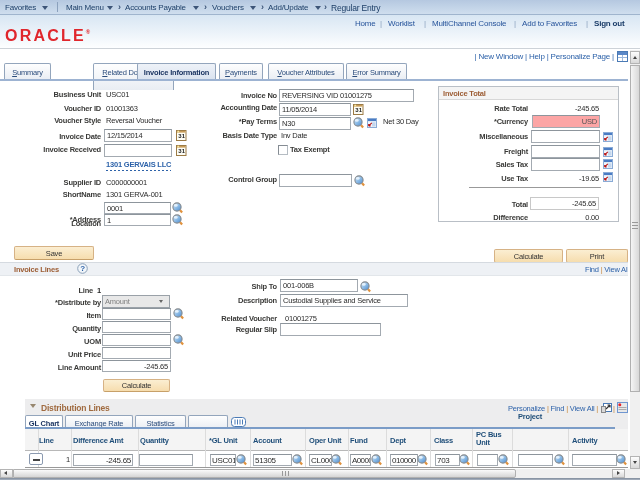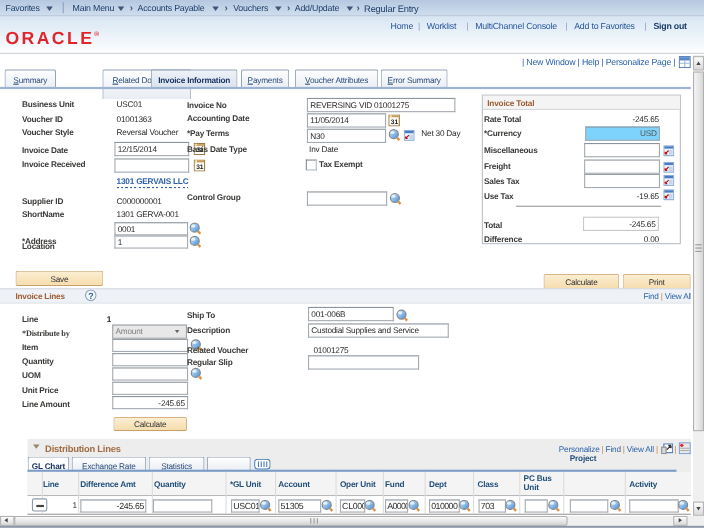--- a/index.html
+++ b/index.html
@@ -1,18 +1,18 @@
 <!DOCTYPE html>
 <html><head>
 <meta charset="utf-8">
 <style>
 html,body{margin:0;padding:0;}
 body{width:640px;height:480px;overflow:hidden;font-family:"Liberation Sans",sans-serif;background:#fff;position:relative;}
 .ab{position:absolute;}
-.lbl{font-weight:bold;color:#3a3a38;font-size:7.5px;letter-spacing:-0.2px;white-space:nowrap;}
+.lbl{font-weight:bold;color:#3a3a38;font-size:7.5px;text-align:right;letter-spacing:-0.2px;white-space:nowrap;}
 .val{color:#2b2b2b;font-size:7.5px;letter-spacing:-0.2px;white-space:nowrap;}
 .inp{background:#fff;border:1px solid #a3aab1;border-top-color:#8d959c;box-sizing:border-box;font-size:7.5px;color:#2b2b2b;letter-spacing:-0.2px;padding:1px 2px;white-space:nowrap;overflow:hidden;}
 .tinp{padding:1px 1px;letter-spacing:-0.3px;font-size:8px;}
 .sep{color:#c8883c;}
 .sect{color:#9c5c33;font-weight:bold;font-size:7.5px;letter-spacing:-0.2px;white-space:nowrap;}
 .btn{background:linear-gradient(#fbeed2,#f6ddae);border:1px solid #d6b285;border-bottom-color:#c7a069;border-radius:2px;box-sizing:border-box;font-size:7.5px;color:#333;text-align:center;letter-spacing:-0.2px;}
 .tab{box-sizing:border-box;border:1px solid #93a5bc;border-bottom:none;border-radius:2px 2px 0 0;background:linear-gradient(#fefefe,#e9edf3);font-size:7.5px;color:#2c4d7c;text-align:center;letter-spacing:-0.2px;white-space:nowrap;}
 .tabact{background:linear-gradient(#eef2f8,#d9e2ef);font-weight:bold;color:#16305e;}
 .th{font-weight:bold;color:#1f4e79;font-size:7.5px;letter-spacing:-0.2px;white-space:nowrap;}
 .bc{font-size:8px;color:#1c3e67;letter-spacing:-0.2px;white-space:nowrap;}
@@ -153,21 +153,21 @@
 <svg class="ab" style="left:354px;top:175px;" width="12" height="13">
     <use href="#mag"></use>
   </svg>
 
 <div class="ab" style="left:438px;top:86px;width:181px;height:136px;border:1px solid #b9bfc6;background:#fff;box-sizing:border-box;"></div>
 <div class="ab" style="left:439px;top:87px;width:179px;height:13px;background:#f4f4f4;border-bottom:1px solid #d7d7d7;box-sizing:border-box;"></div>
 <div class="ab sect" style="left:443px;top:89px;">Invoice Total</div>
 <div class="ab lbl" style="left:440px;top:104px;width:88px;">Rate Total</div>
 <div class="ab val" style="left:520px;top:104px;width:79px;text-align:right;">-245.65</div>
 <div class="ab lbl" style="left:440px;top:117px;width:88px;">*Currency</div>
-<div class="ab inp" style="left:532px;top:115px;width:68px;height:13px;background:#7dd3fc;color:#555;text-align:right;">USD</div>
+<div class="ab inp" style="left:532px;top:115px;width:68px;height:13px;background:#fca5a5;color:#555;text-align:right;">USD</div>
 <div class="ab lbl" style="left:440px;top:132px;width:88px;">Miscellaneous</div>
 <div class="ab inp" style="left:531px;top:130px;width:69px;height:13px;"></div>
 <svg class="ab" style="left:603px;top:132px;" width="10" height="11">
     <use href="#xfer"></use>
   </svg>
 <div class="ab lbl" style="left:440px;top:147px;width:88px;">Freight</div>
 <div class="ab inp" style="left:531px;top:145px;width:69px;height:13px;"></div>
 <svg class="ab" style="left:603px;top:147px;" width="10" height="11">
     <use href="#xfer"></use>
   </svg>
@@ -194,21 +194,21 @@
 <div class="ab" style="left:0;top:262px;width:628px;height:14px;background:#eef1f5;border-top:1px solid #d5dae0;border-bottom:1px solid #e2e6ea;box-sizing:border-box;"></div>
 <div class="ab sect" style="left:14px;top:265px;">Invoice Lines</div>
 <svg class="ab" style="left:77px;top:263px;" width="11" height="11" viewBox="0 0 11 11">
     <circle cx="5.5" cy="5.5" r="4.8" fill="#f2f6fa" stroke="#8aa0b8"></circle>
     <text x="3.2" y="8.4" font-size="8" font-weight="bold" fill="#2d62a9" font-family="Liberation Sans">?</text>
   </svg>
 <div class="ab" style="left:585px;top:265px;width:43px;overflow:hidden;font-size:7.5px;letter-spacing:-0.2px;color:#2d62a9;white-space:nowrap;">Find <span class="sep">|</span> View All</div>
 
 <div class="ab lbl" style="left:20px;top:286px;width:73px;">Line</div>
 <div class="ab val" style="left:97px;top:286px;font-weight:bold;">1</div>
-<div class="ab lbl" style="left:20px;top:298px;width:81px;font-family:Liberation Serif, serif;">*Distribute by</div>
+<div class="ab lbl" style="left:20px;top:298px;width:81px;">*Distribute by</div>
 <div class="ab" style="left:102px;top:295px;width:68px;height:13px;background:#e8e8e8;border:1px solid #9aa1a8;box-sizing:border-box;"></div>
 <div class="ab" style="left:105px;top:297px;font-size:7.5px;color:#808080;letter-spacing:-0.2px;">Amount</div>
 <div class="ab" style="left:159px;top:300px;width:0;height:0;border-left:2.8px solid transparent;border-right:2.8px solid transparent;border-top:3.5px solid #666;"></div>
 <div class="ab lbl" style="left:20px;top:311px;width:81px;">Item</div>
 <div class="ab inp" style="left:102px;top:308px;width:69px;height:12px;"></div>
 <svg class="ab" style="left:173px;top:308px;" width="12" height="13">
     <use href="#mag"></use>
   </svg>
 <div class="ab lbl" style="left:20px;top:324px;width:81px;">Quantity</div>
 <div class="ab inp" style="left:102px;top:321px;width:69px;height:12px;"></div>

